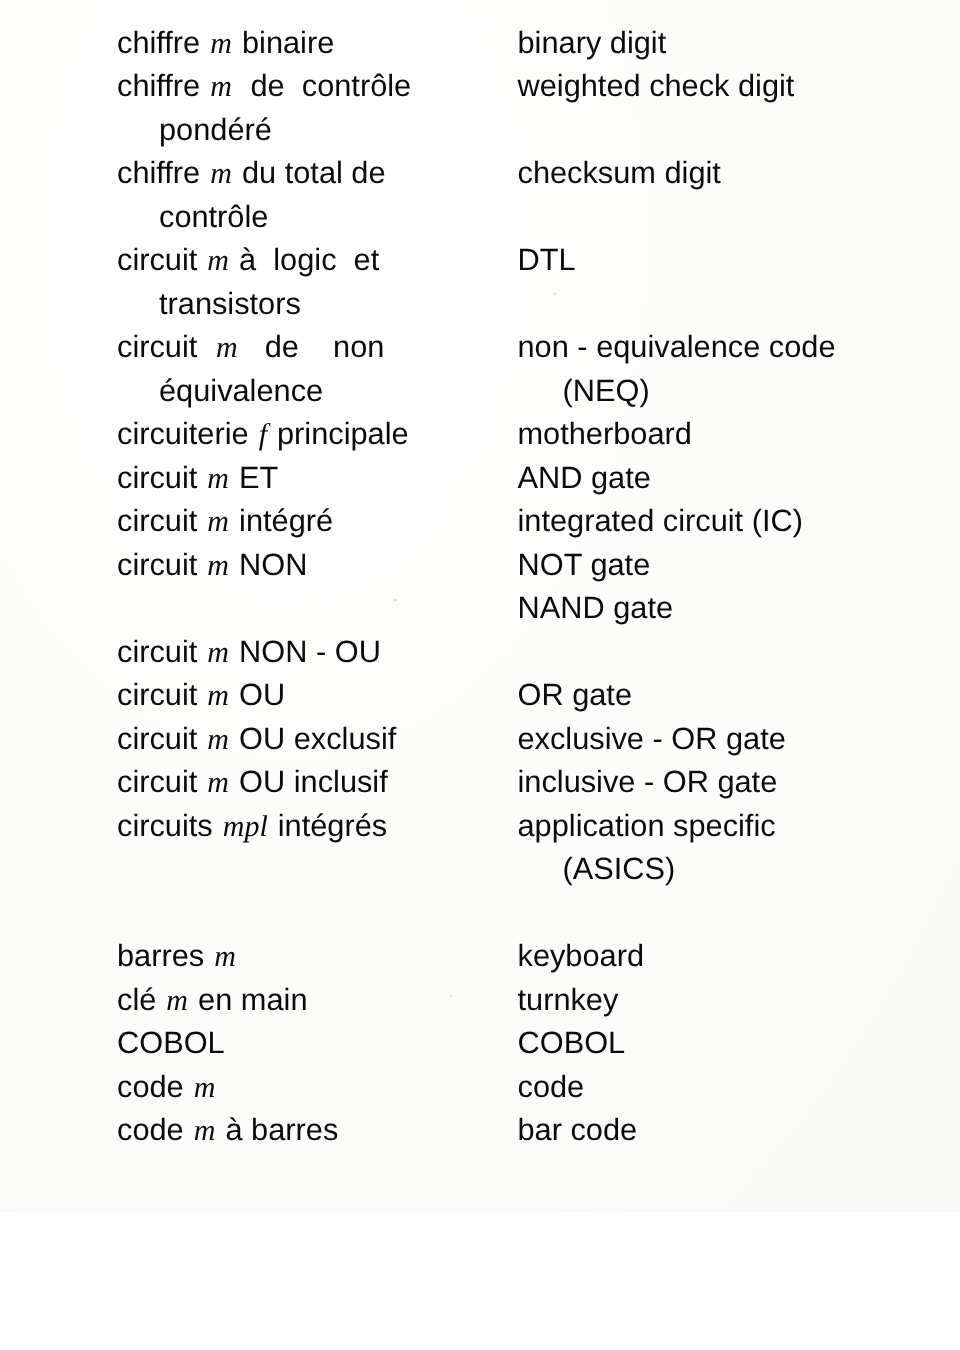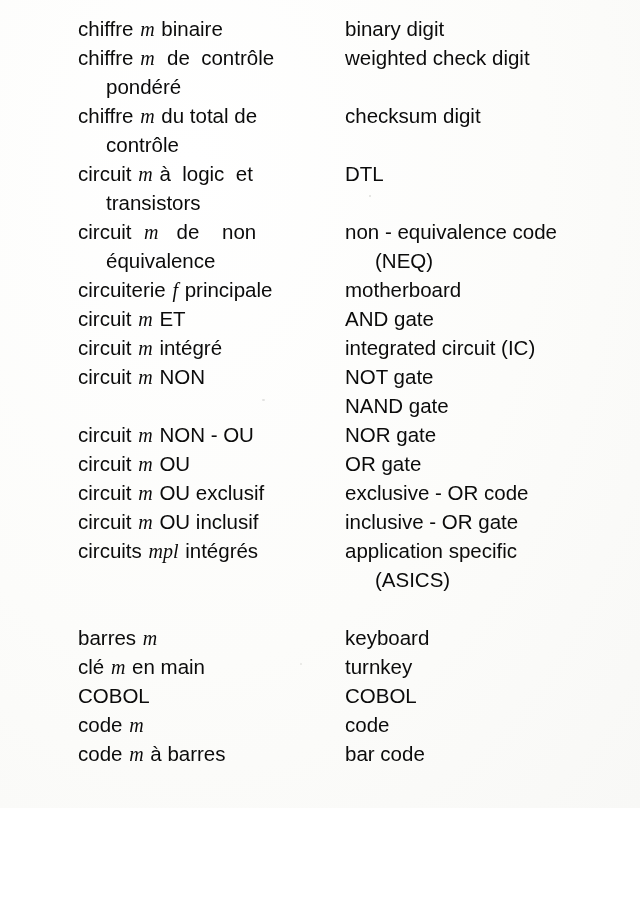--- a/index.html
+++ b/index.html
@@ -163,33 +163,32 @@
         </div>
       </div>
       <div class="entry">
         <div class="line">
           <div class="col-en">NAND gate</div>
         </div>
       </div>
       <div class="entry">
         <div class="line">
           <div class="col-fr"><span>circuit </span><span class="gender">m</span><span> NON - OU</span></div>
-          <div class="col-en">NOR gate</div>
         </div>
       </div>
       <div class="entry">
         <div class="line">
           <div class="col-fr"><span>circuit </span><span class="gender">m</span><span> OU</span></div>
           <div class="col-en">OR gate</div>
         </div>
       </div>
       <div class="entry">
         <div class="line">
           <div class="col-fr"><span>circuit </span><span class="gender">m</span><span> OU exclusif</span></div>
-          <div class="col-en">exclusive - OR code</div>
+          <div class="col-en">exclusive - OR gate</div>
         </div>
       </div>
       <div class="entry">
         <div class="line">
           <div class="col-fr"><span>circuit </span><span class="gender">m</span><span> OU inclusif</span></div>
           <div class="col-en">inclusive - OR gate</div>
         </div>
       </div>
       <div class="entry">
         <div class="line">

